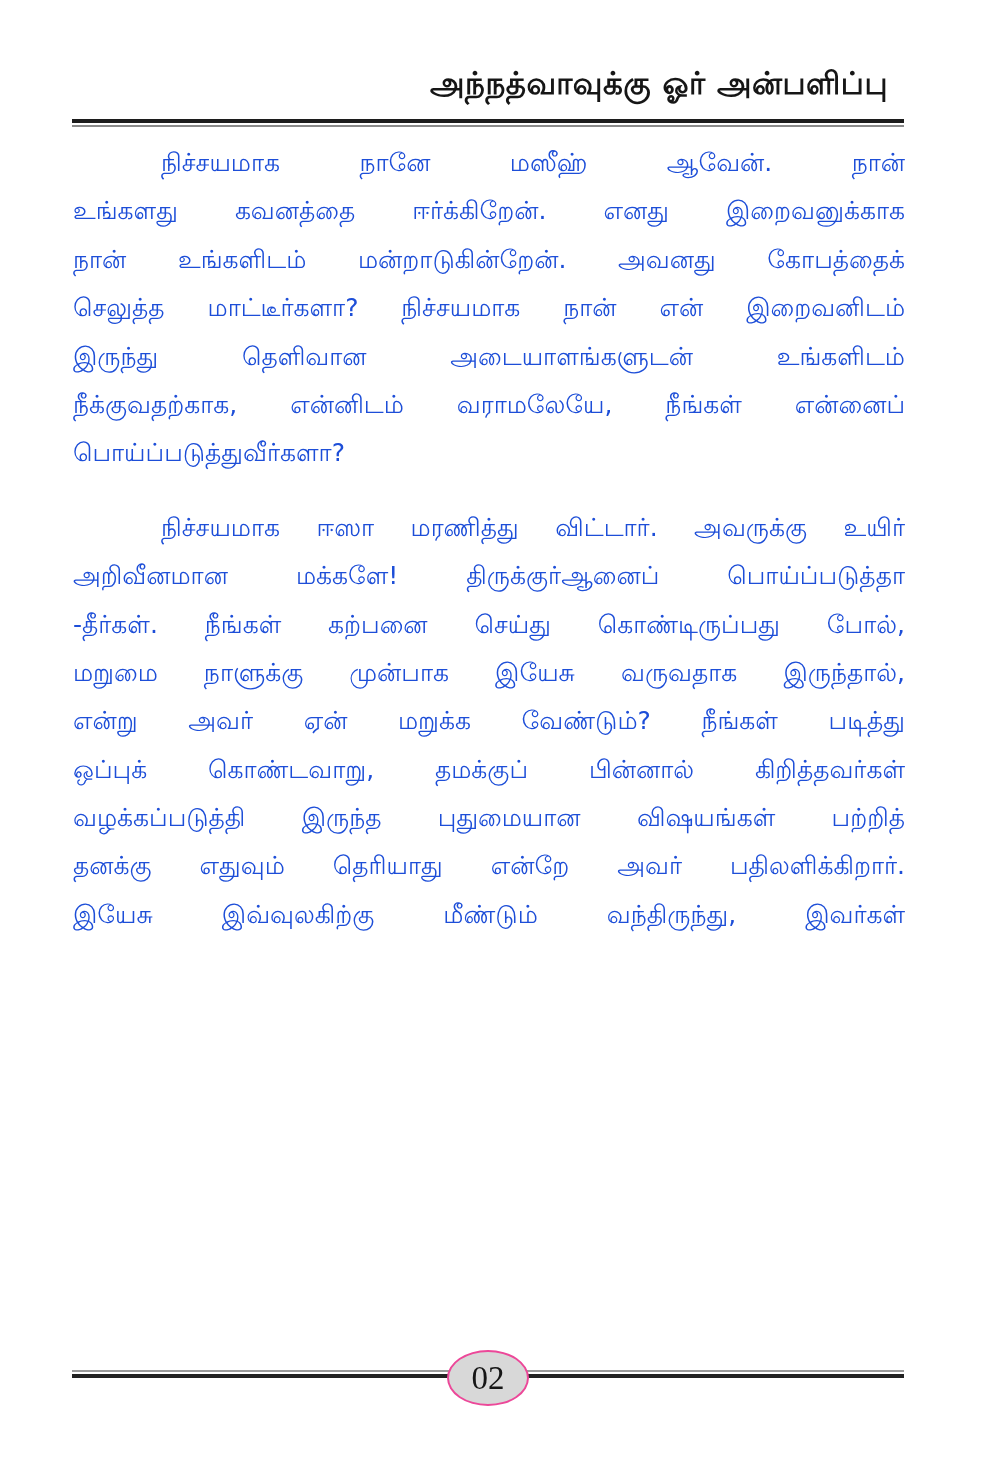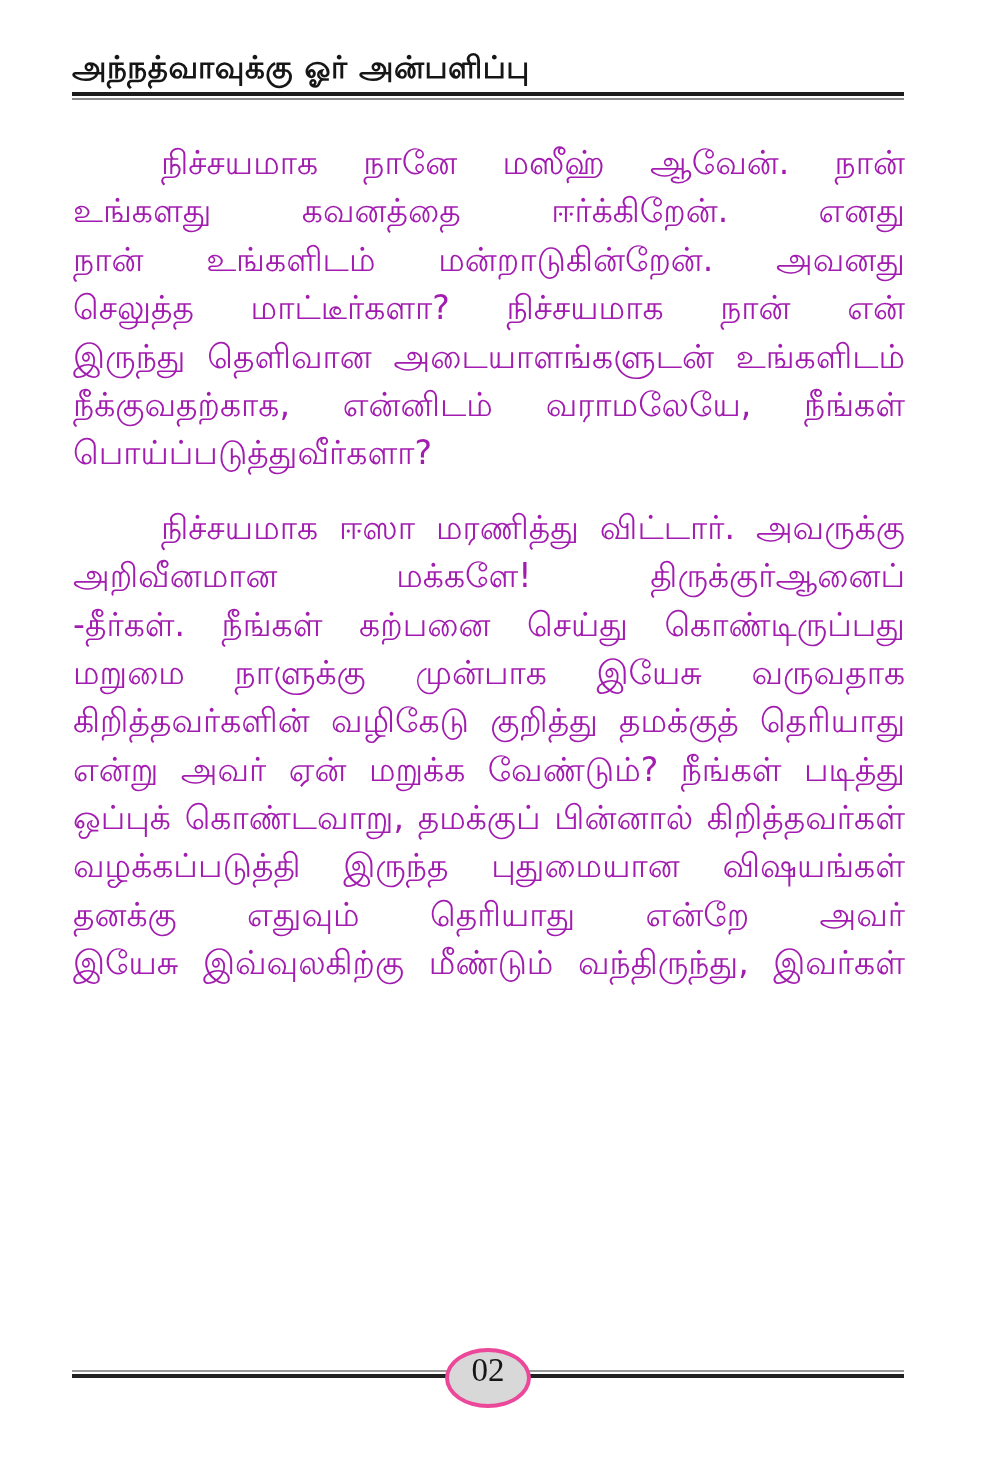--- a/index.html
+++ b/index.html
@@ -7,58 +7,59 @@
     position: relative;
     width: 988px;
     height: 1481px;
     background: #ffffff;
     font-family: "DejaVu Sans", sans-serif;
     color: #0d0d0d;
     overflow: hidden;
   }
   .doc-header { position: absolute; left: 72px; top: 48px; width: 832px; }
   .doc-title {
-    margin: 0;
+    margin: 16px;
     font-size: 31px;
     font-weight: 700;
     line-height: 1.25;
     letter-spacing: 0.5px;
     color: #161616;
+    text-align: right;
   }
   .header-rule { margin-top: 5px; }
   .header-rule .rule-thick { height: 4px; background: #1c1c1c; }
   .header-rule .rule-thin  { height: 2px; background: #8a8a8a; margin-top: 2px; }
 
   .doc-body { position: absolute; left: 73px; top: 139px; width: 832px; }
   .line {
-    font-size: 33px;
+    font-size: 25px;
     line-height: 48.4px;
     height: 48.4px;
     overflow: hidden;
     text-align: justify;
     text-align-last: justify;
-    color: #a21caf;
+    color: #1d4ed8;
   }
   .line.indent { text-indent: 88px; }
   .line.flush  { text-align: right; text-align-last: left; }
   .para-2 { margin-top: 26px; }
 
   .doc-footer { position: absolute; left: 72px; top: 1352px; width: 832px; height: 52px; }
   .footer-rule { position: absolute; left: 0; right: 0; top: 18px; }
   .footer-rule .rule-thin  { height: 2px; background: #9a9a9a; }
   .footer-rule .rule-thick { height: 4px; background: #222222; margin-top: 2px; }
   .page-badge {
     position: absolute;
     left: 50%; top: 50%;
     transform: translate(-50%, -50%);
     width: 78px; height: 52px;
     background: #d8d8d8;
-    border: 4px solid #ec4899;
+    border: 2px solid #ec4899;
     border-radius: 50%;
-    display: flex; justify-content: center;
+    display: flex; align-items: center; justify-content: center;
     font-family: "Liberation Serif", serif;
     font-size: 33px;
     color: #161616;
     z-index: 2;
   }
 </style>
 </head>
 <body>
 
 <div class="page">
@@ -79,21 +80,20 @@
         <div class="line">செலுத்த மாட்டீர்களா? நிச்சயமாக நான் என் இறைவனிடம்</div>
         <div class="line">இருந்து தெளிவான அடையாளங்களுடன் உங்களிடம்</div>
         <div class="line">நீக்குவதற்காக, என்னிடம் வராமலேயே, நீங்கள் என்னைப்</div>
         <div class="line flush">பொய்ப்படுத்துவீர்களா?</div>
       </div>
     <div class="para para-2">
         <div class="line indent">நிச்சயமாக ஈஸா மரணித்து விட்டார். அவருக்கு உயிர்</div>
         <div class="line">அறிவீனமான மக்களே! திருக்குர்ஆனைப் பொய்ப்படுத்தா</div>
         <div class="line">-தீர்கள். நீங்கள் கற்பனை செய்து கொண்டிருப்பது போல்,</div>
         <div class="line">மறுமை நாளுக்கு முன்பாக இயேசு வருவதாக இருந்தால்,</div>
-        <div class="line">கிறித்தவர்களின் வழிகேடு குறித்து தமக்குத் தெரியாது</div>
         <div class="line">என்று அவர் ஏன் மறுக்க வேண்டும்? நீங்கள் படித்து</div>
         <div class="line">ஒப்புக் கொண்டவாறு, தமக்குப் பின்னால் கிறித்தவர்கள்</div>
         <div class="line">வழக்கப்படுத்தி இருந்த புதுமையான விஷயங்கள் பற்றித்</div>
         <div class="line">தனக்கு எதுவும் தெரியாது என்றே அவர் பதிலளிக்கிறார்.</div>
         <div class="line">இயேசு இவ்வுலகிற்கு மீண்டும் வந்திருந்து, இவர்கள்</div>
       </div>
   </main>
 
   <footer class="doc-footer">
     <div class="footer-rule">

